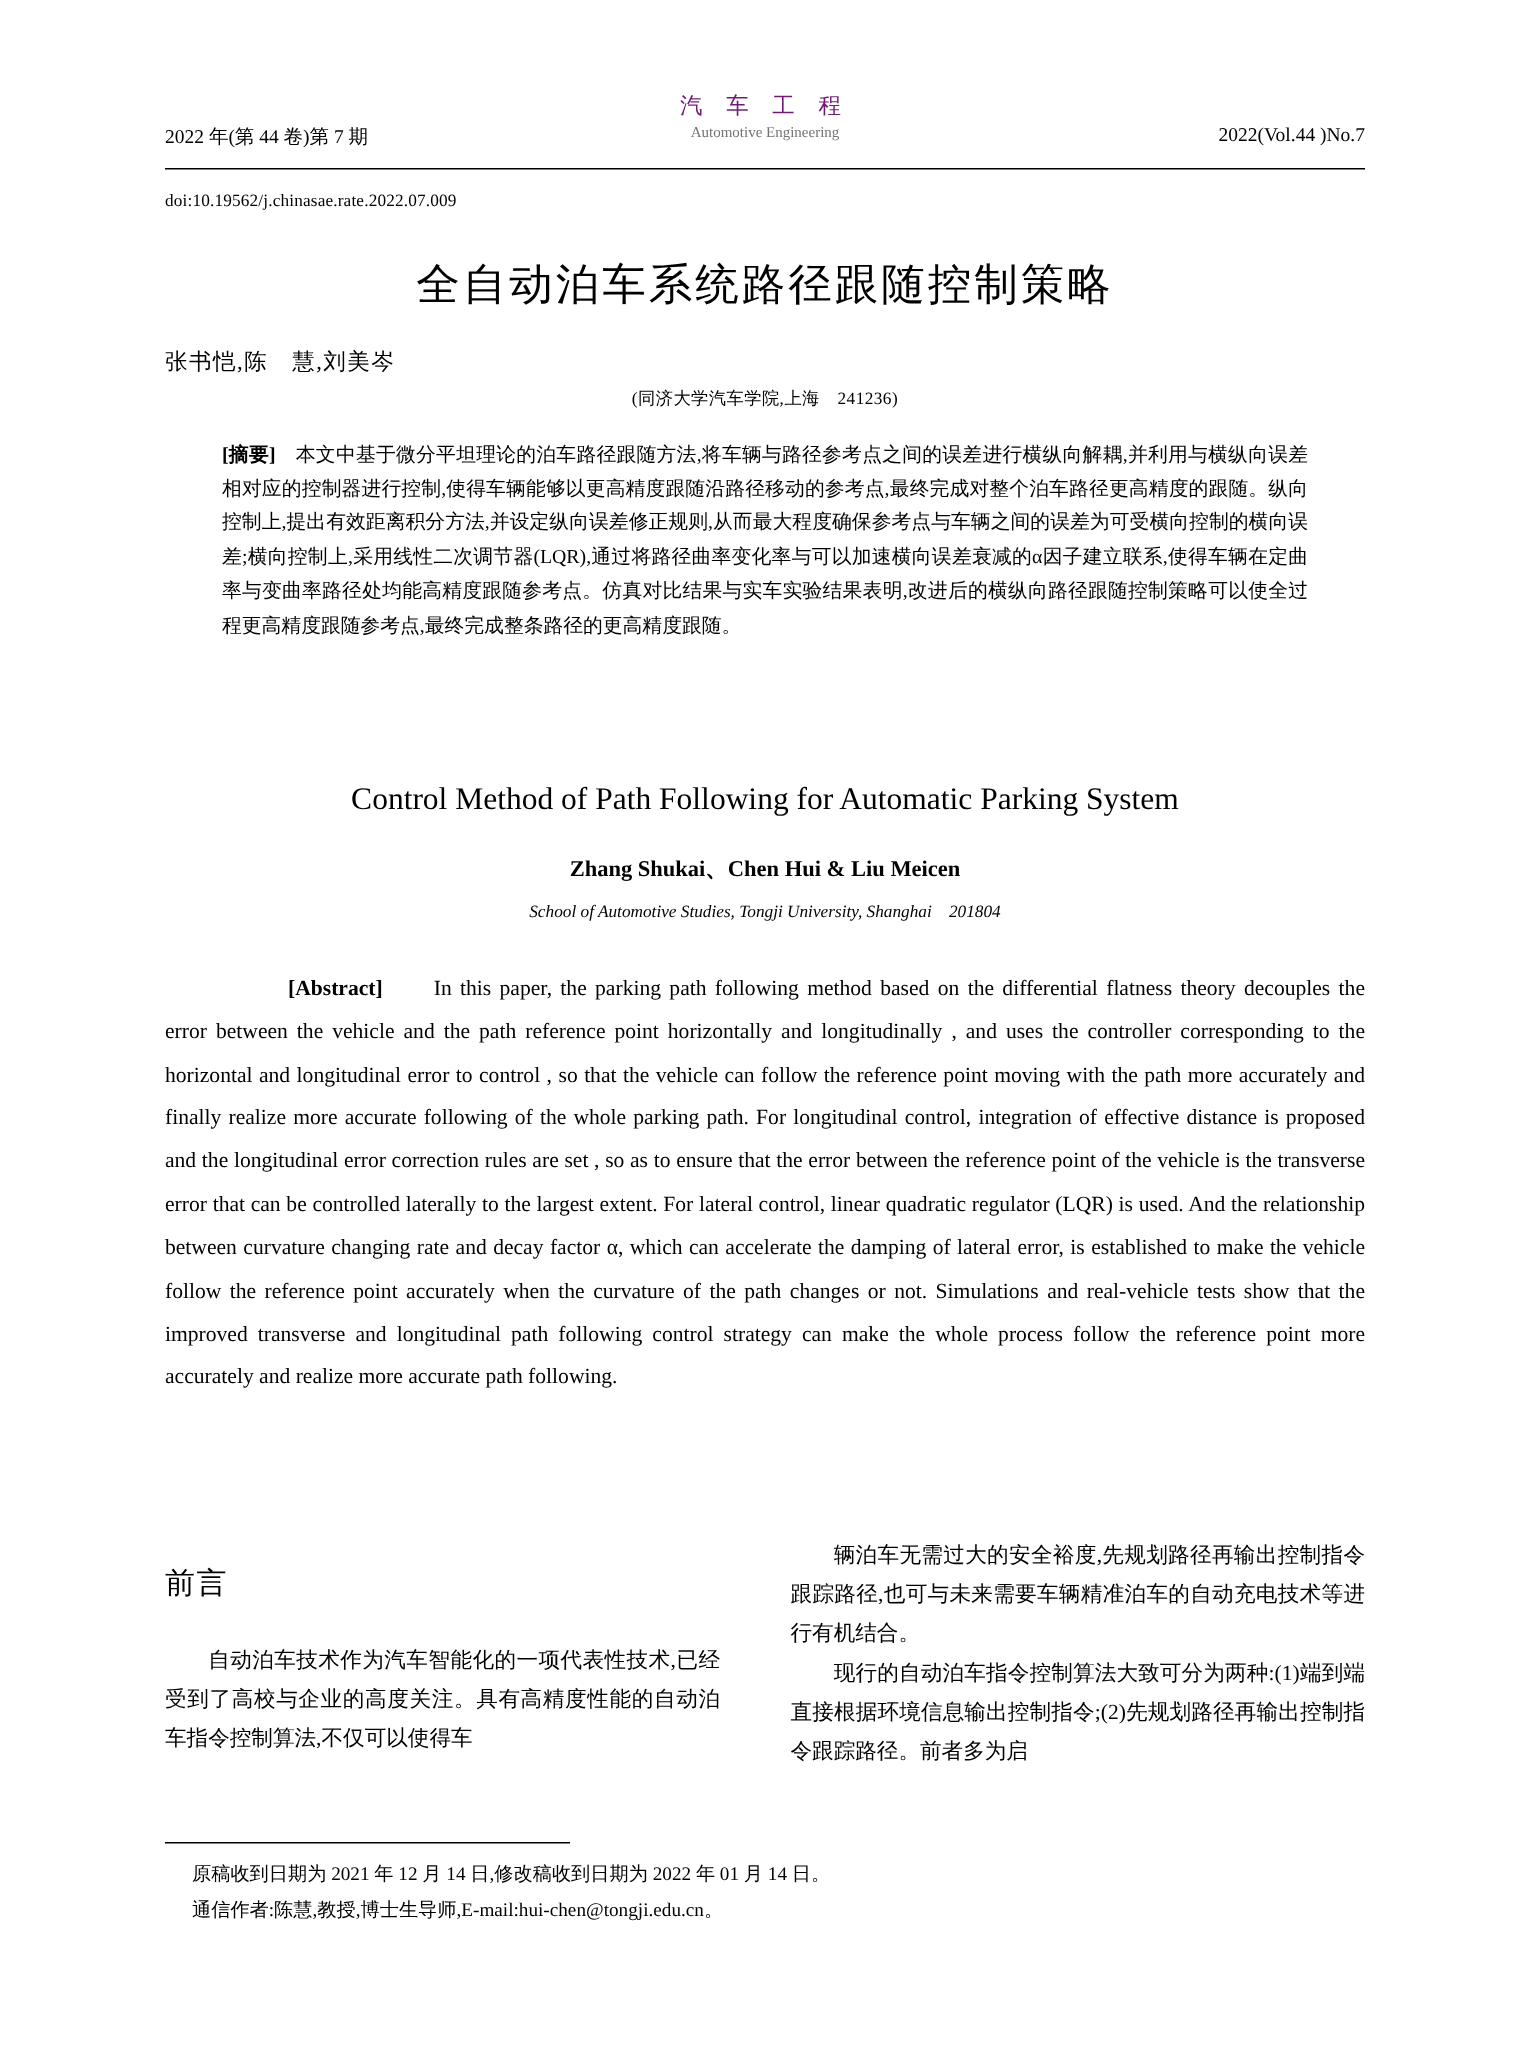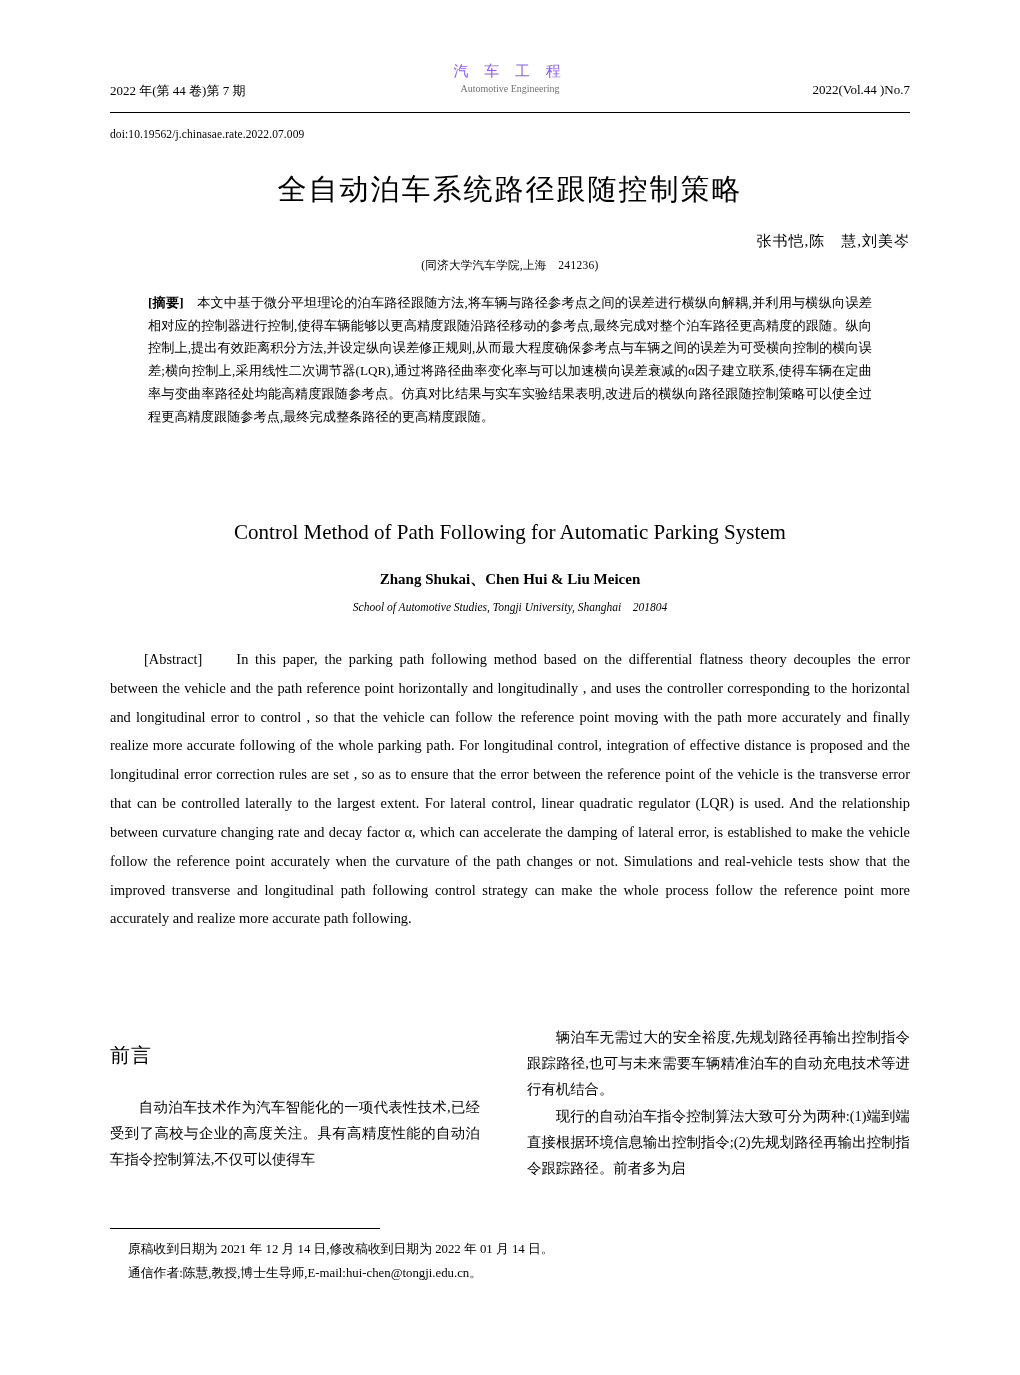--- a/index.html
+++ b/index.html
@@ -31,21 +31,21 @@
     height: 48px;
   }
   .header-center {
     text-align: center;
     line-height: 1.25;
   }
   .journal-cn {
     font-family: "Liberation Serif", serif;
     font-size: 15px;
     letter-spacing: 6px;
-    color: #8b5cf6;
+    color: #701a75;
   }
   .journal-en {
     font-family: "Liberation Serif", serif;
     font-size: 10px;
     color: #737373;
     margin-top: 2px;
   }
   .header-left {
     position: absolute;
     left: 0;
@@ -86,21 +86,21 @@
     font-size: 29px;
     font-family: "Liberation Serif", serif;
     letter-spacing: 2px;
     font-weight: 500;
   }
   .authors-cn {
     position: absolute;
     top: 232px;
     left: 110px;
     right: 110px;
-    text-align: right;
+    text-align: left;
     font-size: 15px;
     letter-spacing: 1px;
   }
   .affil-cn {
     position: absolute;
     top: 258px;
     left: 110px;
     right: 110px;
     text-align: center;
     font-size: 11.5px;
@@ -164,21 +164,22 @@
   .abstract-en {
     position: absolute;
     top: 645px;
     left: 110px;
     width: 800px;
     font-size: 14.4px;
     line-height: 2.0;
     text-align: justify;
   }
   .abstract-en .lead {
-    font-weight: normal;
+    font-weight: bold;
+    margin-left: 48px;
   }
   .abstract-en .indent {
     display: inline-block;
     width: 34px;
   }
   .keywords-en {
     position: absolute;
     top: 955px;
     left: 110px;
     width: 800px;

